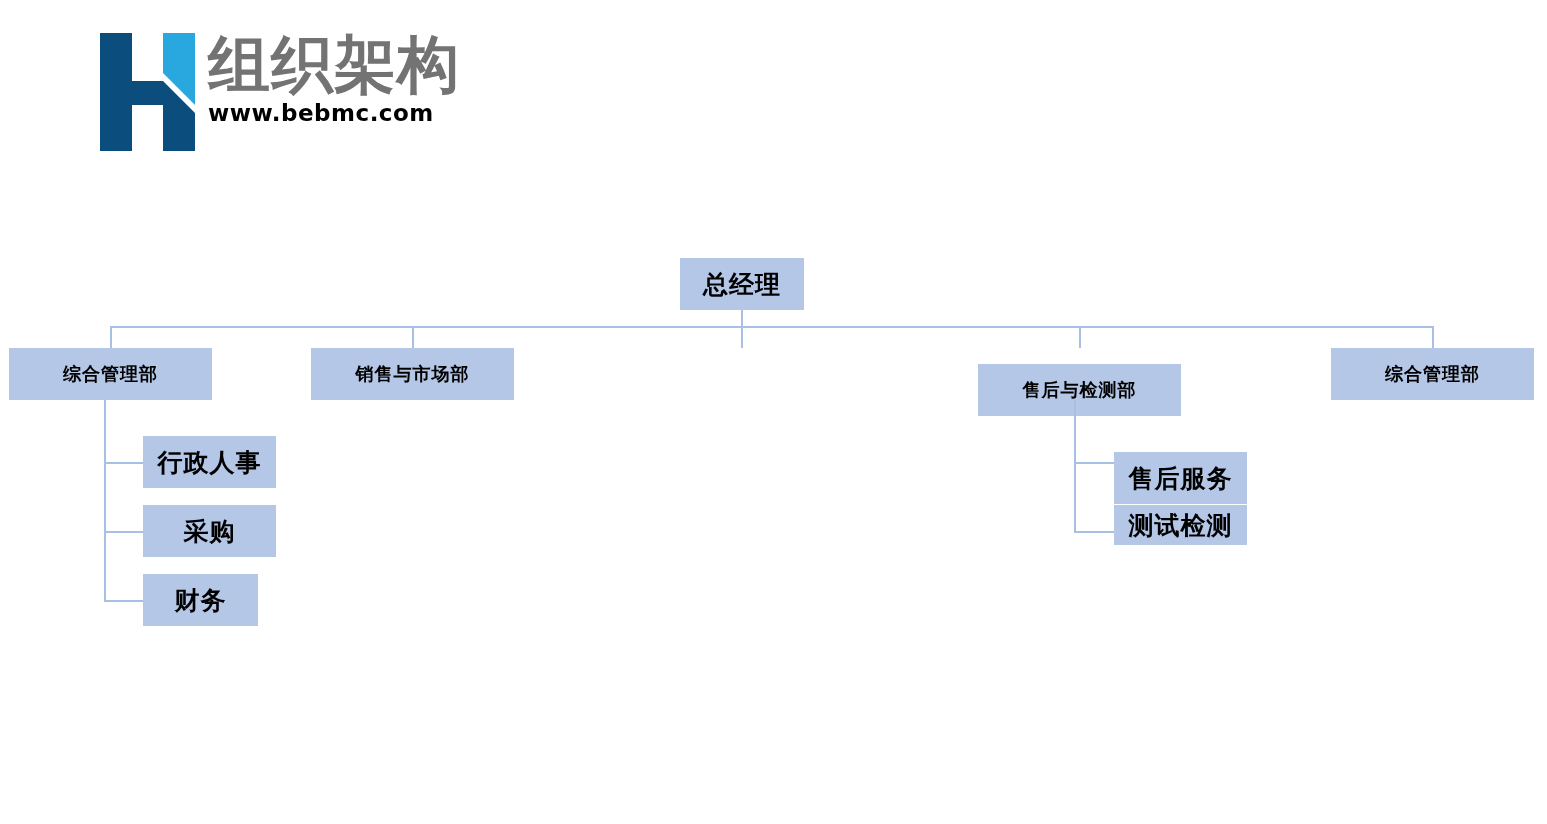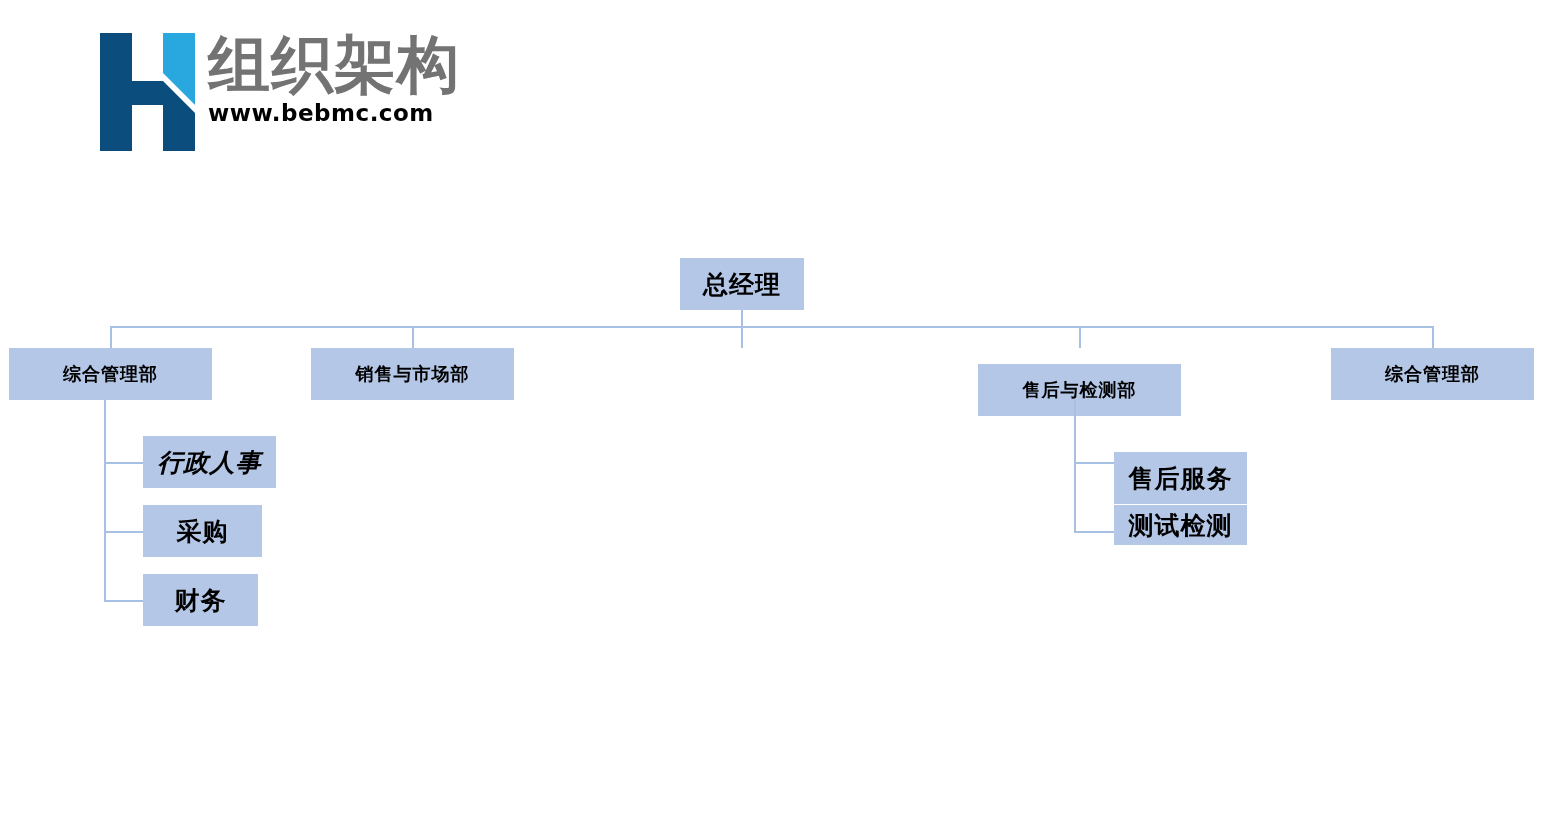--- a/index.html
+++ b/index.html
@@ -128,23 +128,23 @@
   <div class="node level-1" style="left:978px; top:364px; width:203px; height:52px;font-family:Liberation Serif, serif;">售后与检测部</div>
 
   <div class="node level-1" style="left:1331px; top:348px; width:203px; height:52px;">综合管理部</div>
 
   <div class="conn v" style="left:104px; top:400px; height:201px;"></div>
 
   <div class="conn h" style="left:104px; top:462px; width:39px;"></div>
   <div class="conn h" style="left:104px; top:531px; width:39px;"></div>
   <div class="conn h" style="left:104px; top:600px; width:39px;"></div>
 
-  <div class="node level-2" style="left:143px; top:436px; width:133px; height:52px;font-style:italic;">行政人事</div>
+  <div class="node level-2" style="left:143px; top:436px; width:133px; height:52px;">行政人事</div>
 
-  <div class="node level-2" style="left:143px; top:505px; width:119px; height:52px;">采购</div>
+  <div class="node level-2" style="left:143px; top:505px; width:133px; height:52px;">采购</div>
 
   <div class="node level-2" style="left:143px; top:574px; width:115px; height:52px;">财务</div>
 
   <div class="conn v" style="left:1074px; top:400px; height:132px;"></div>
 
   <div class="conn h" style="left:1074px; top:462px; width:40px;"></div>
   <div class="conn h" style="left:1074px; top:531px; width:40px;"></div>
 
   <div class="node level-2" style="left:1114px; top:436px; width:133px; height:52px;margin-top:16px;">售后服务</div>
 

